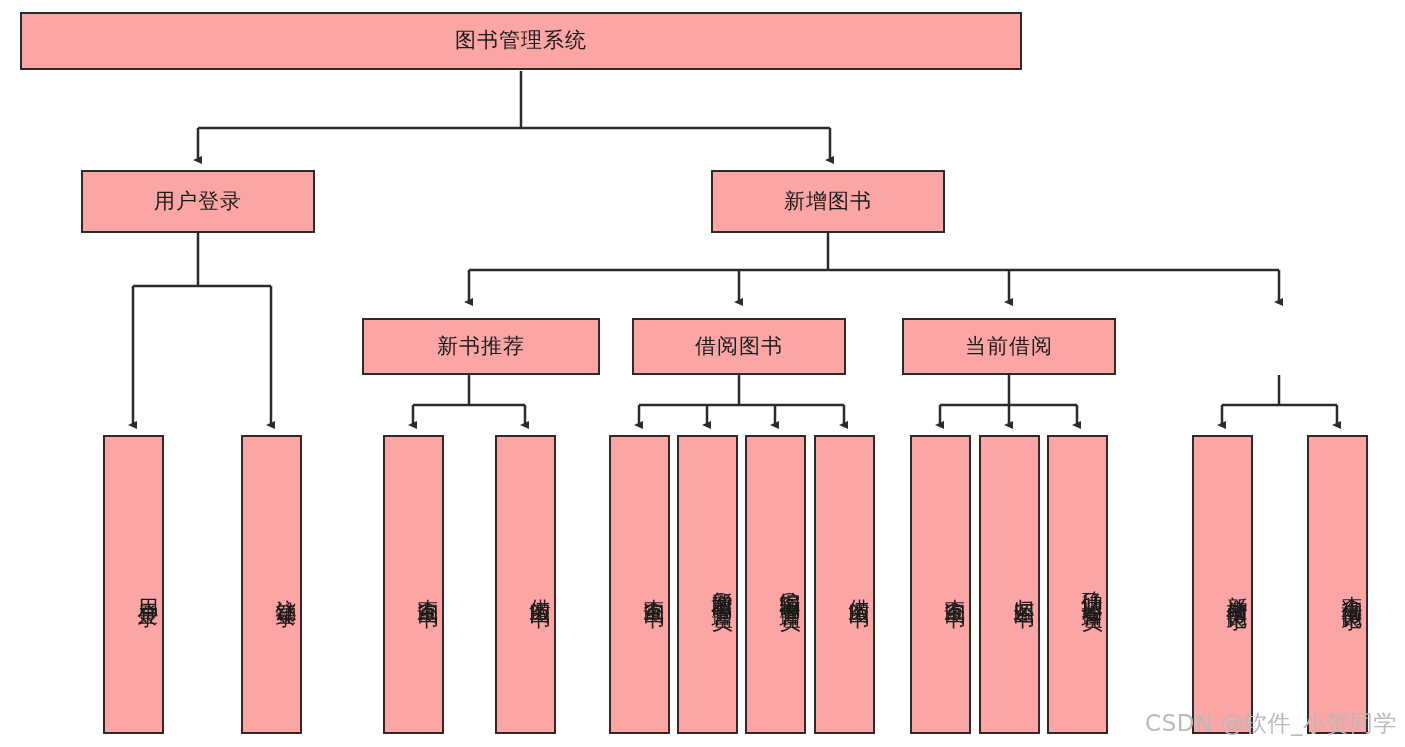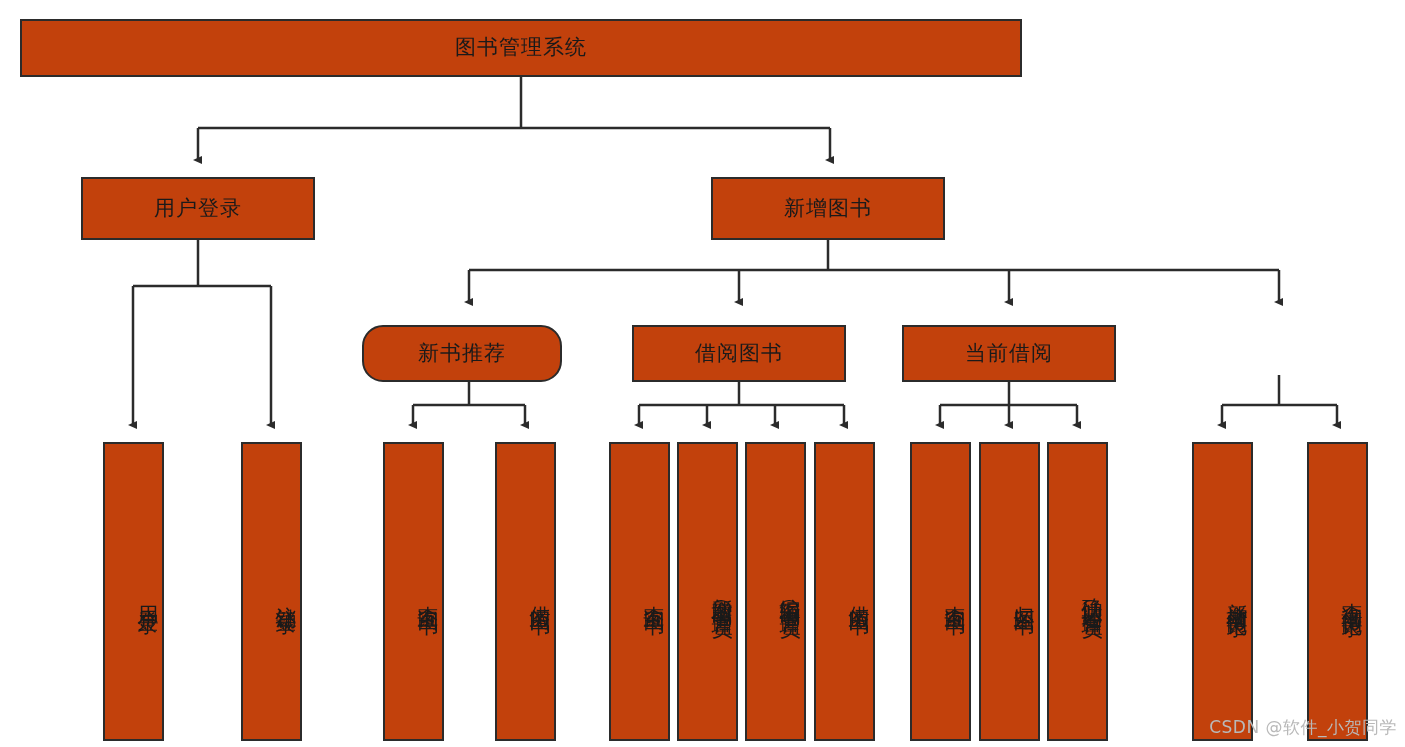--- a/index.html
+++ b/index.html
@@ -22,27 +22,26 @@
     position: absolute;
     left: 0;
     top: 0;
     width: 1405px;
     height: 747px;
     pointer-events: none;
   }
   .node {
     position: absolute;
     box-sizing: border-box;
-    background: #c2410c;
+    background: #fca5a5;
     border: 2px solid #2b2b2b;
     display: flex;
     align-items: center;
     justify-content: center;
     color: #1a1a1a;
-    margin-top: 7px;
   }
   .node.horiz {
     font-size: 21px;
     letter-spacing: 1px;
     line-height: 1.2;
   }
   .node.vert {
     writing-mode: vertical-rl;
     text-orientation: upright;
     font-size: 21px;
@@ -56,21 +55,21 @@
     white-space: nowrap;
   }
   .node.vert .lbl {
     writing-mode: vertical-rl;
     text-orientation: upright;
   }
   #watermark {
     position: absolute;
     right: 8px;
     bottom: 8px;
-    font-size: 17px;
+    font-size: 23px;
     color: #b9b9b9;
     letter-spacing: 0.5px;
     white-space: nowrap;
     user-select: none;
   }
 </style>
 </head>
 <body>
 
 <div id="canvas">
@@ -130,21 +129,21 @@
     <span class="lbl">图书管理系统</span>
   </div>
 
   <div class="node horiz" style="left:81px; top:170px; width:234px; height:63px;">
     <span class="lbl">用户登录</span>
   </div>
   <div class="node horiz" style="left:711px; top:170px; width:234px; height:63px;">
     <span class="lbl">新增图书</span>
   </div>
 
-  <div class="node horiz" style="left:362px; top:318px; width:200px; height:57px;border-radius:21px;">
+  <div class="node horiz" style="left:362px; top:318px; width:238px; height:57px;">
     <span class="lbl">新书推荐</span>
   </div>
   <div class="node horiz" style="left:632px; top:318px; width:214px; height:57px;">
     <span class="lbl">借阅图书</span>
   </div>
   <div class="node horiz" style="left:902px; top:318px; width:214px; height:57px;">
     <span class="lbl">当前借阅</span>
   </div>
 
   <div class="node vert" style="left:103px; top:435px; width:61px; height:299px;">

